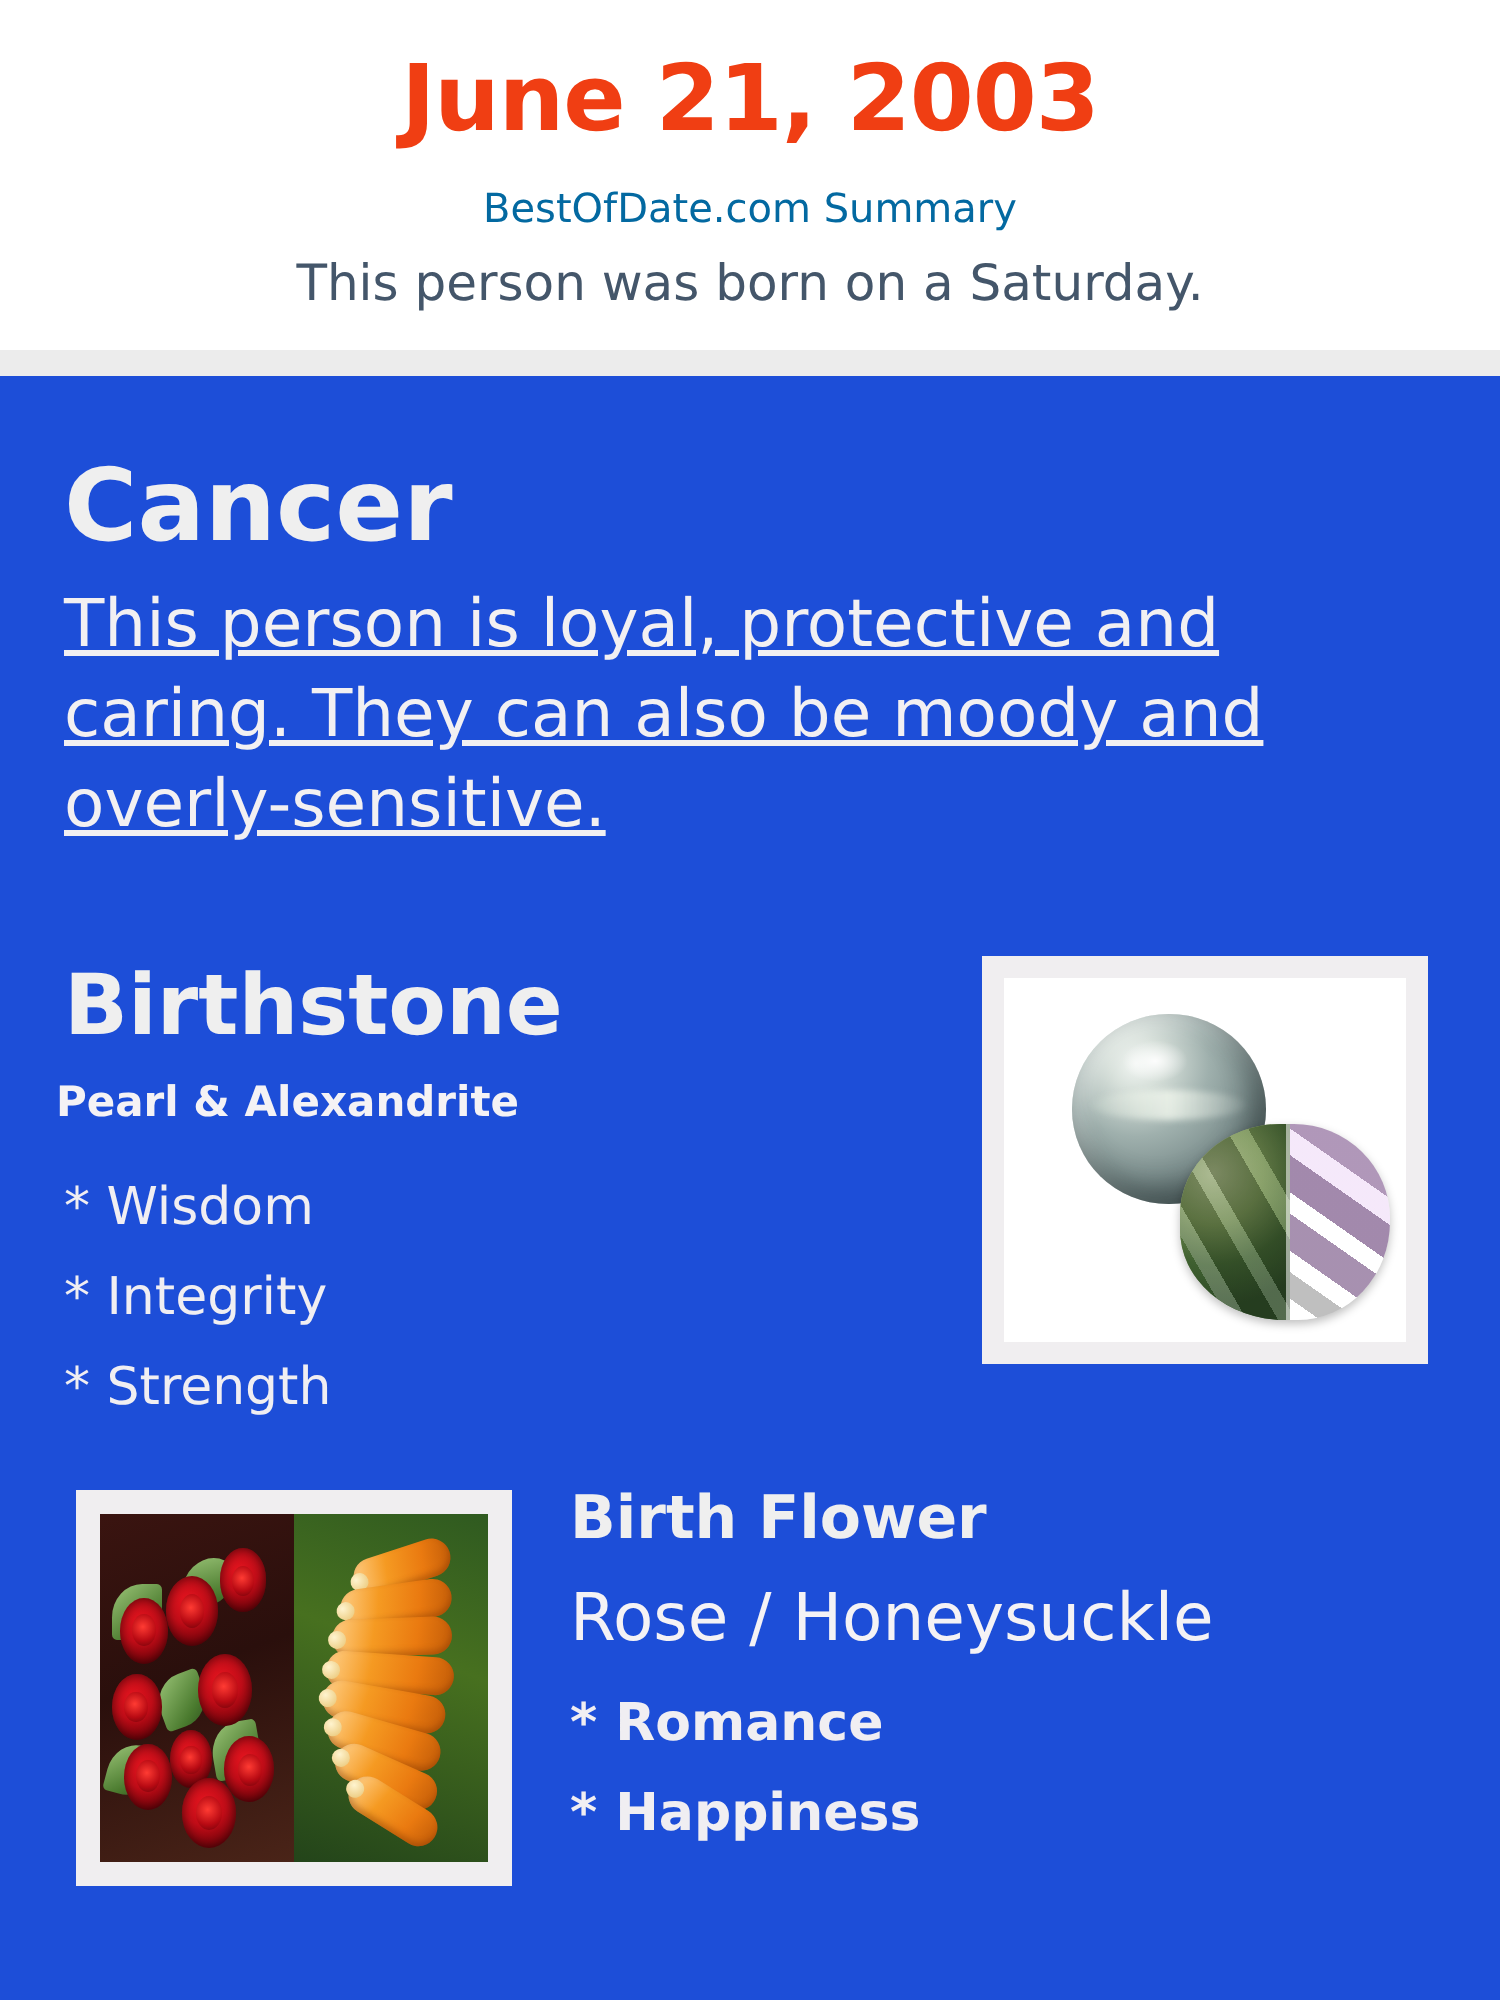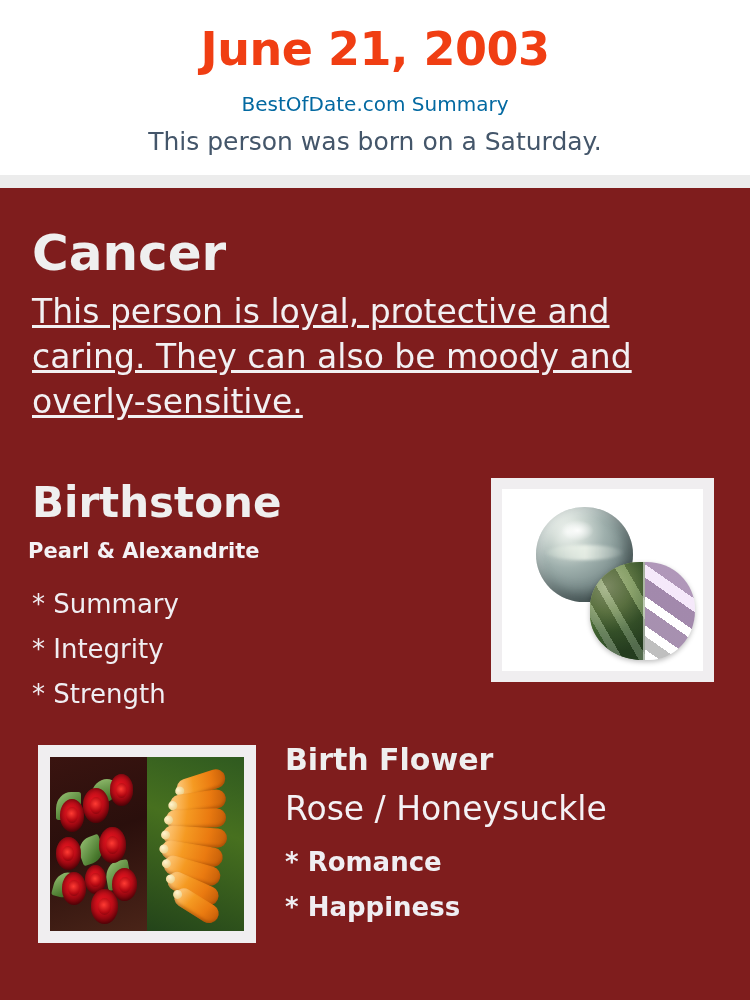--- a/index.html
+++ b/index.html
@@ -29,21 +29,21 @@
     font-size:25px;font-weight:400;color:#44566a;line-height:31px;
   }
   .grey-band{
     position:absolute;left:0;top:175px;width:750px;height:13px;
     background:#ececec;
   }
 
   
   .body-purple{
     position:absolute;left:0;top:188px;width:750px;height:812px;
-    background:#7f1d1d;
+    background:#1d4ed8;
   }
 
   
   .zodiac-title{
     position:absolute;left:32px;top:36px;
     font-size:50px;font-weight:700;color:#efefef;line-height:58px;
   }
   .zodiac-desc{
     position:absolute;left:32px;top:101px;width:615px;
     font-size:33px;font-weight:400;color:#f2f0f2;line-height:45px;text-decoration:underline;
@@ -188,21 +188,21 @@
   <div class="grey-band"></div>
 
   <div class="body-purple">
 
     <div class="zodiac-title">Cancer</div>
     <div class="zodiac-desc">This person is loyal, protective and caring. They can also be moody and overly-sensitive.</div>
 
     <div class="bs-title">Birthstone</div>
     <div class="bs-sub">Pearl &amp; Alexandrite</div>
     <ul class="bs-list">
-      <li>* Summary</li>
+      <li>* Wisdom</li>
       <li>* Integrity</li>
       <li>* Strength</li>
     </ul>
 
     <div class="frame stone-frame">
       <div class="frame-inner">
         <div class="pearl">
           <div class="pearl-band"></div>
         </div>
         <div class="gem">

